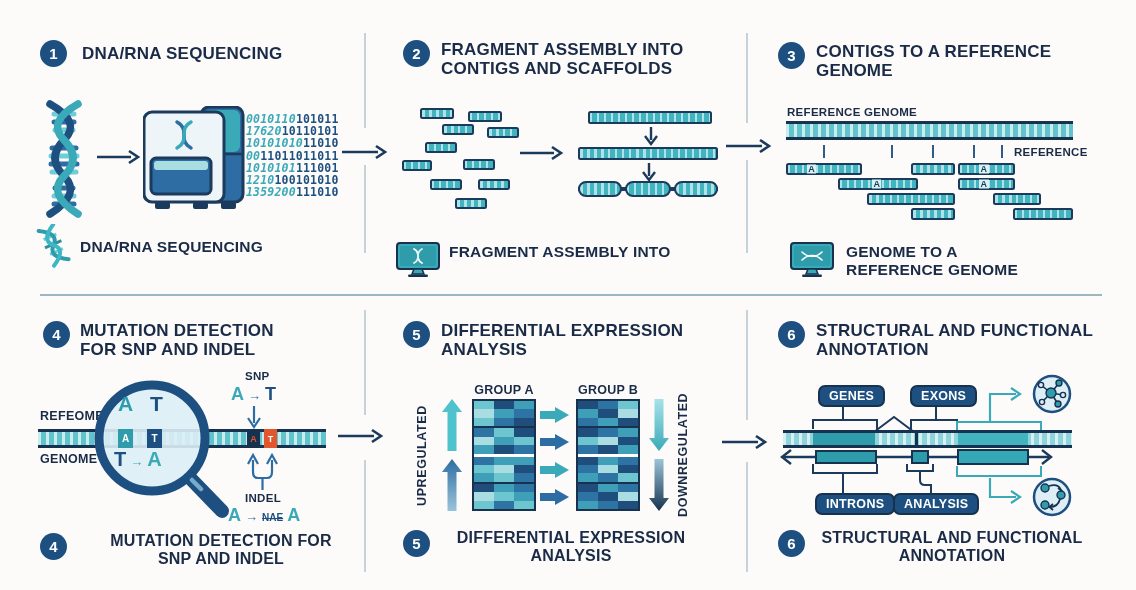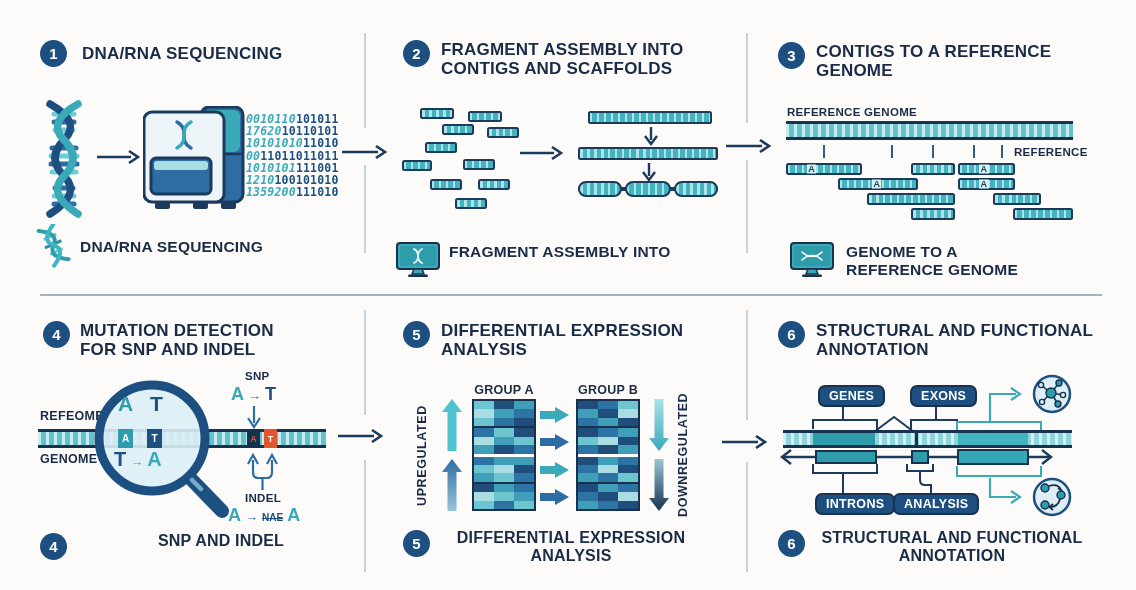--- a/index.html
+++ b/index.html
@@ -300,20 +300,21 @@
     <span class="fa">A</span>
     <span class="farr">→</span>
     <span class="fdel">NAE</span>
     <span class="fa">A</span>
   </div>
 
   <div class="badge" style="left:40px;top:533px;">
       <span>4</span>
     </div>
   <div class="caption center" style="left:76px;top:532px;width:290px;font-size:16px;line-height:18px;">
+    <div>MUTATION DETECTION FOR</div>
     <div>SNP AND INDEL</div>
   </div>
 
   <div class="badge" style="left:403px;top:321px;">
       <span>5</span>
     </div>
   <div class="ptitle" style="left:441px;top:321px;">
     <div>DIFFERENTIAL EXPRESSION</div>
     <div>ANALYSIS</div>
   </div>

